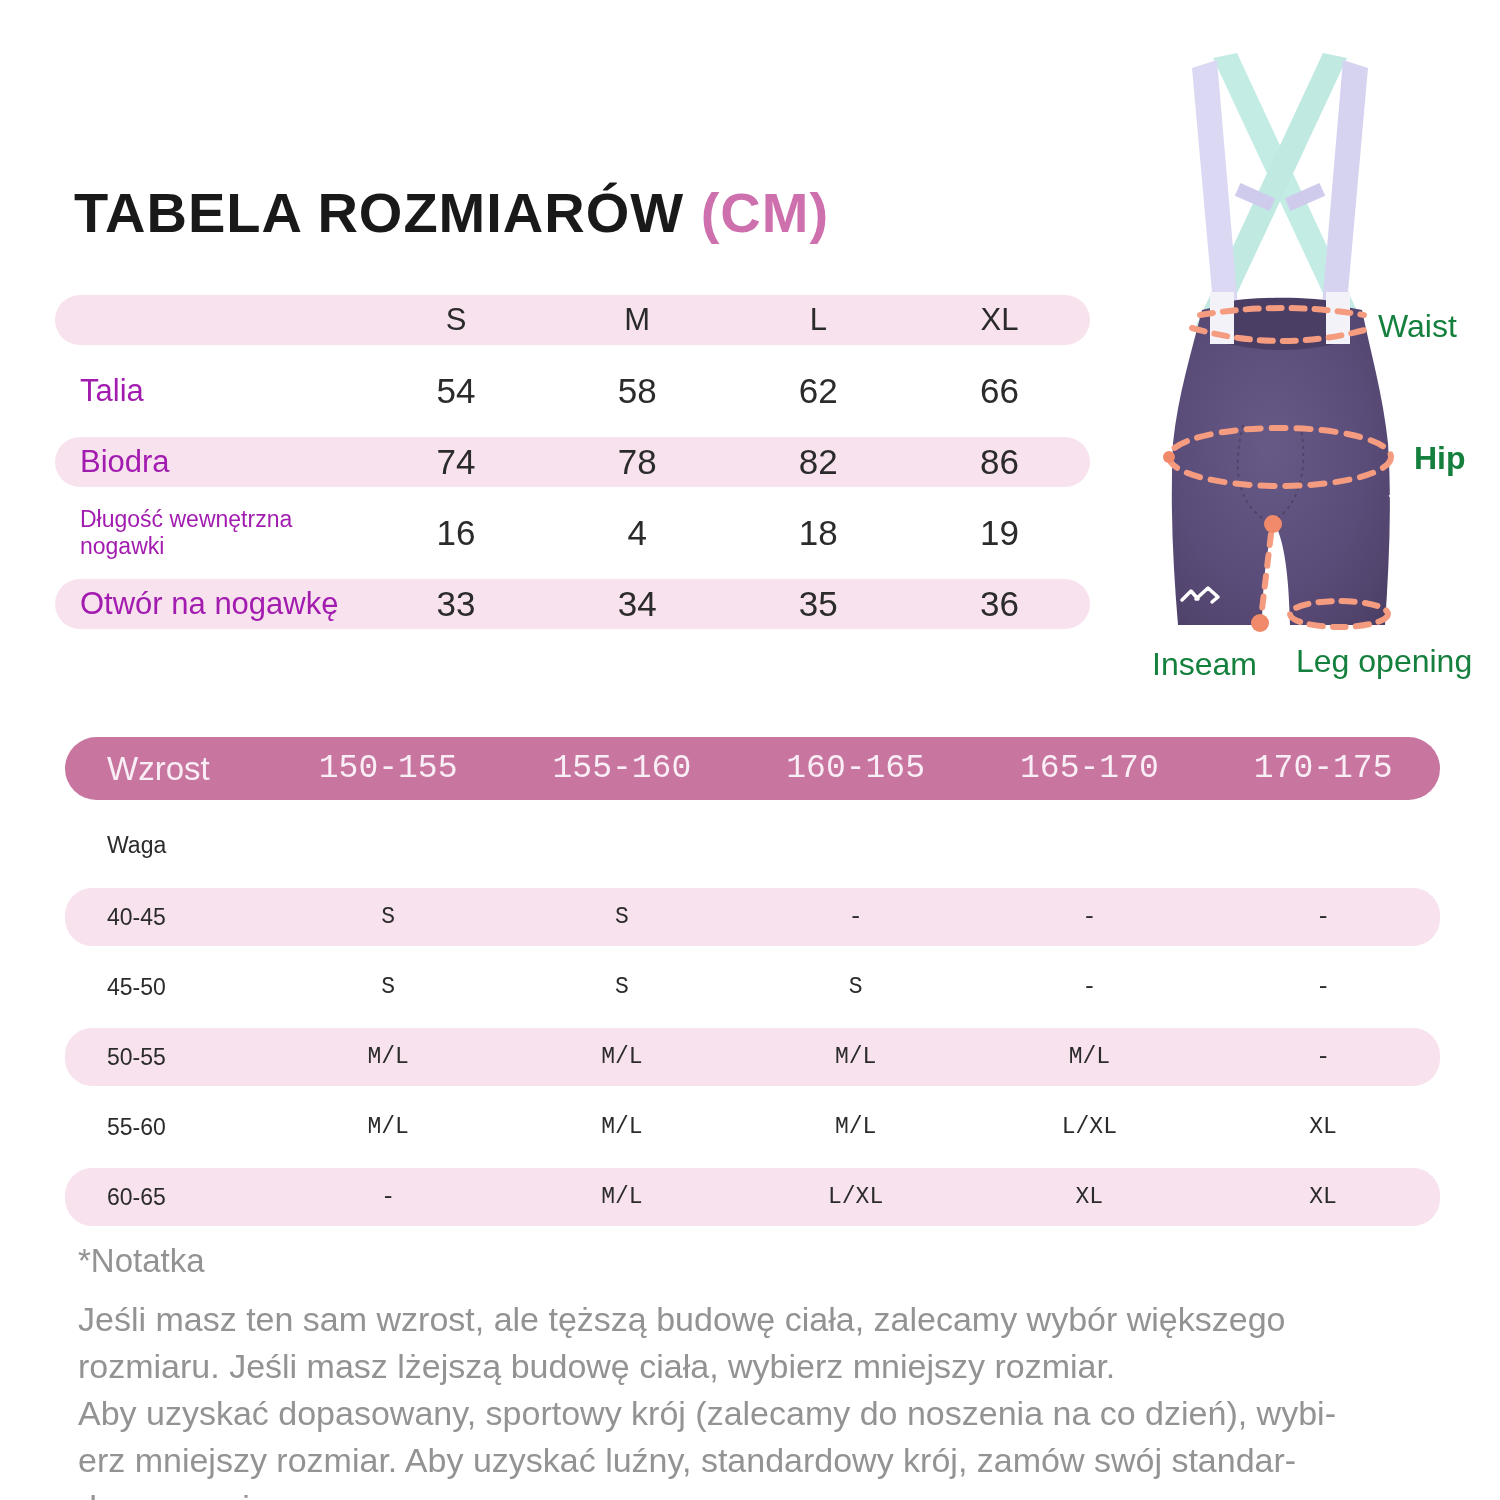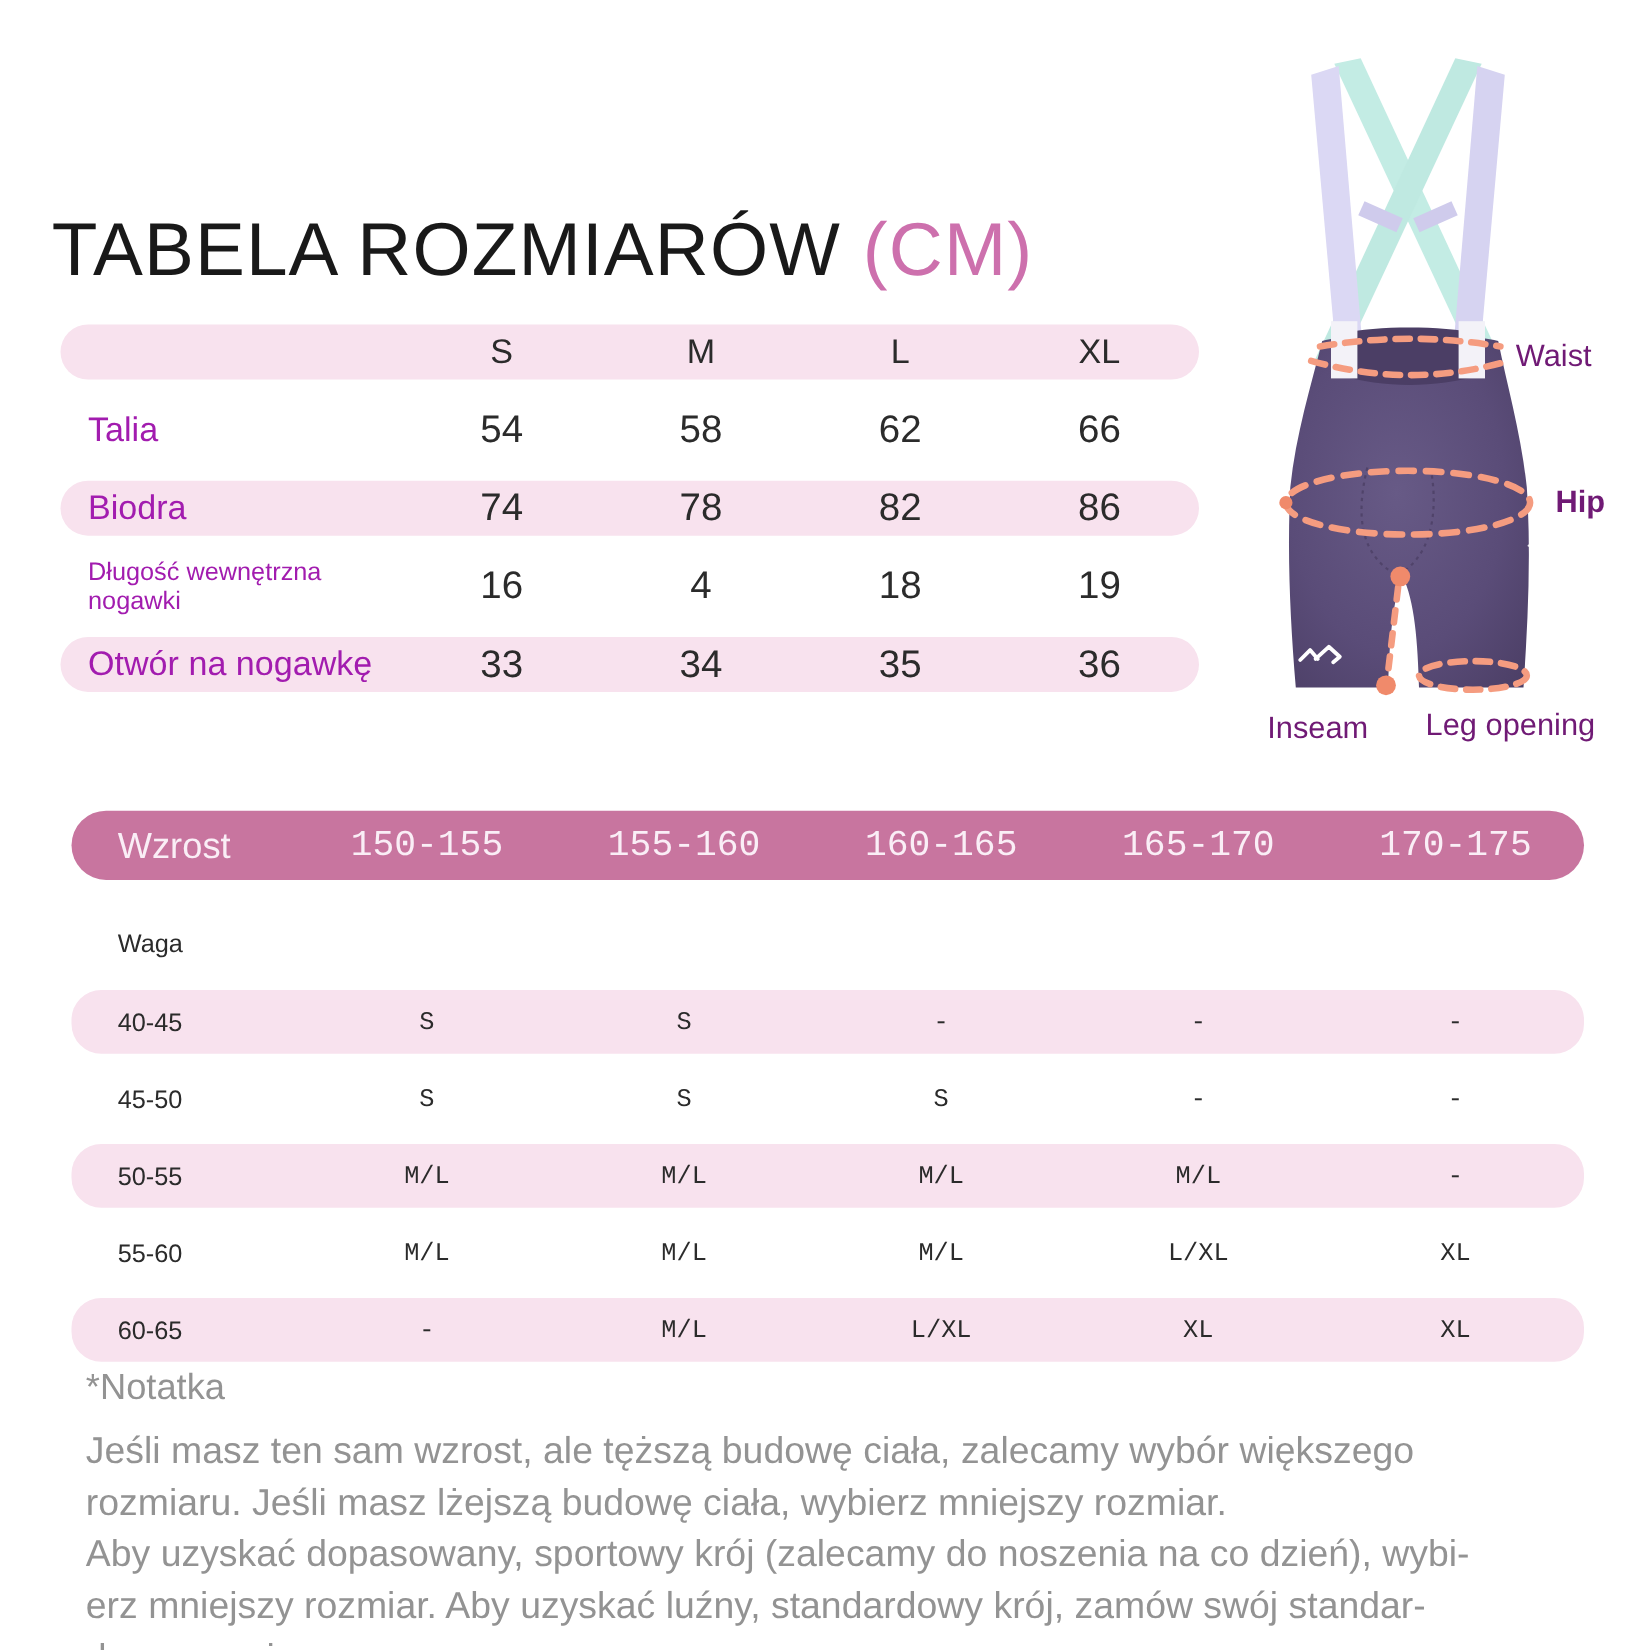--- a/index.html
+++ b/index.html
@@ -2,44 +2,44 @@
 <html><head>
 <meta charset="utf-8">
 <style>
   html,body{margin:0;padding:0;background:#ffffff;}
   .page{
     position:relative;width:1500px;height:1500px;background:#ffffff;overflow:hidden;
     font-family:"Liberation Sans","DejaVu Sans",sans-serif;color:#2d2d2d;
   }
   
   .title{
-    position:absolute;left:47px;top:142px;font-size:68px;font-weight:400;
+    position:absolute;left:74px;top:142px;font-size:56px;font-weight:700;
     letter-spacing:1px;color:#191919;white-space:nowrap;
   }
   .title .cm{color:#cd70ad;}
   
   .size-table{position:absolute;left:55px;top:295px;width:1035px;}
   .st-row{display:flex;align-items:center;height:50px;margin-bottom:21px;}
   .pill{background:#f8e2ee;border-radius:27px;}
   .st-row .lbl{width:30%;padding-left:25px;box-sizing:border-box;font-size:31px;color:#a21caf;}
   .st-row .lbl.small{font-size:23px;}
   .st-row .val{width:17.5%;text-align:center;font-size:35px;color:#2b2b2b;}
   .st-row.head .val{font-size:31px;}
   
   .figure{position:absolute;left:1140px;top:40px;width:360px;height:700px;}
   .figure svg{position:absolute;left:0;top:0;}
-  .fig-label{position:absolute;font-size:28px;color:#701a75;white-space:nowrap;}
+  .fig-label{position:absolute;font-size:32px;color:#15803d;white-space:nowrap;}
   .fl-waist{left:238px;top:268px;}
   .fl-hip{left:274px;top:400px;font-weight:bold;}
   .fl-inseam{left:12px;top:606px;}
   .fl-leg{left:156px;top:603px;}
   
   .fit-table{position:absolute;left:65px;top:737px;width:1375px;}
   .ft-row{display:flex;align-items:center;height:58px;margin-bottom:12px;}
-  .ft-row.head{height:63px;background:#c8759f;border-radius:32px;margin-bottom:32px;}
+  .ft-row.head{height:63px;background:#c8759f;border-radius:32px;margin-bottom:20px;}
   .ft-row.head .cell{color:#faeef6;font-size:33px;}
   .ft-row .cell{font-size:23px;color:#2b2b2b;}
   .ft-row .c-lbl{width:15%;padding-left:42px;box-sizing:border-box;text-align:left;}
   .ft-row .c-val{width:17%;text-align:center;font-family:Liberation Mono, monospace;}
   .ft-row.waga{height:50px;margin-bottom:18px;}
   
   .note{position:absolute;left:78px;top:1242px;width:1395px;color:#939393;}
   .note .nh{font-size:33px;margin-bottom:16px;}
   .note .nl{font-size:34px;line-height:47px;}
 </style>

